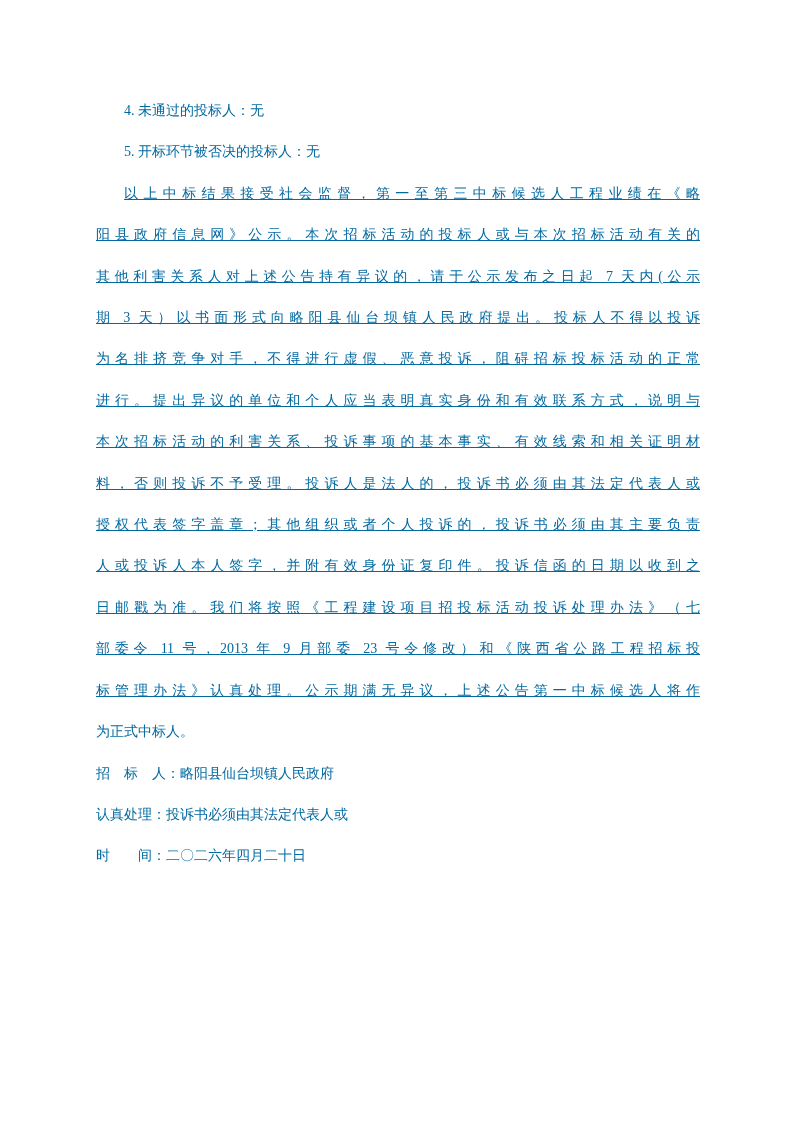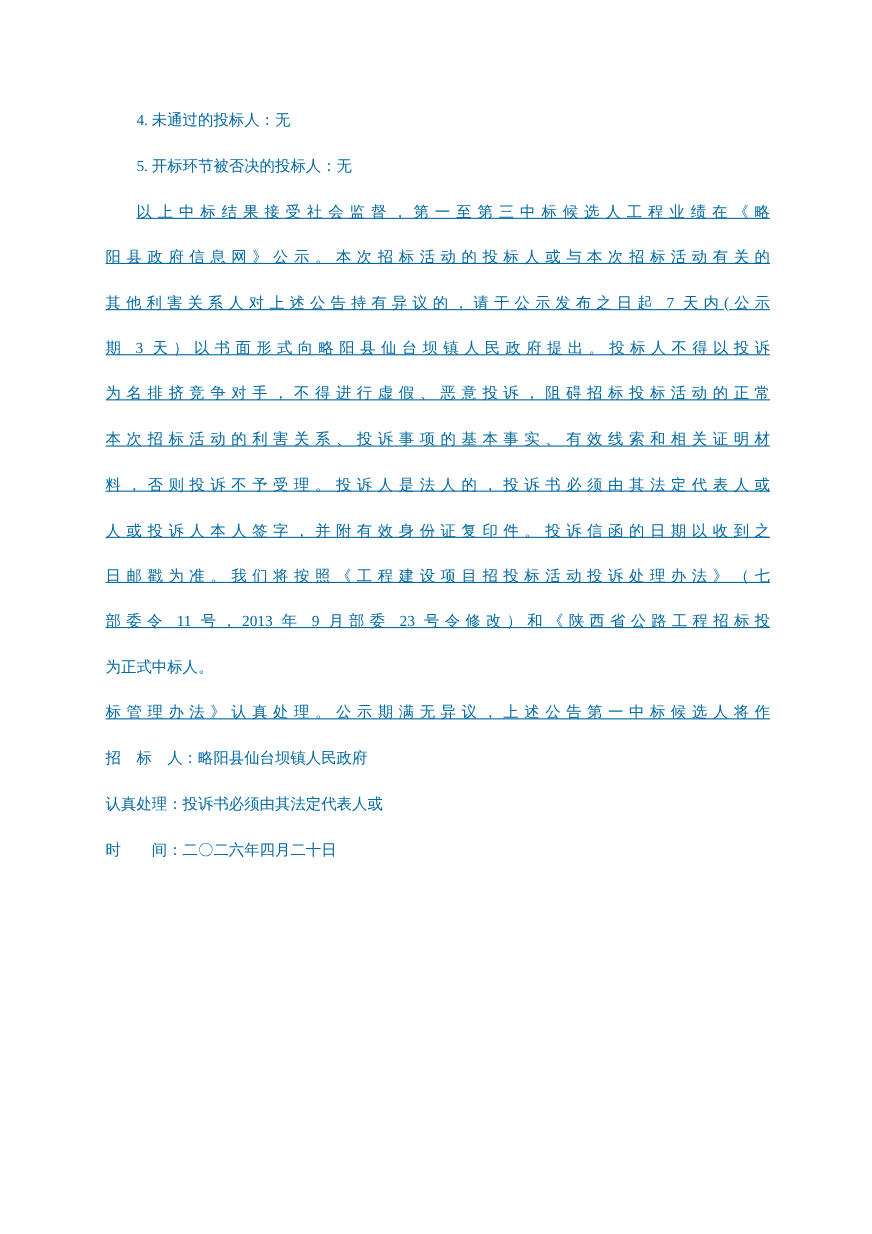--- a/index.html
+++ b/index.html
@@ -55,27 +55,29 @@
   <div class="doc">
 
     <p class="list-line">4. 未通过的投标人：无</p>
     <p class="list-line">5. 开标环节被否决的投标人：无</p>
 
     <p class="para-line just indent">以上中标结果接受社会监督，第一至第三中标候选人工程业绩在《略</p>
     <p class="para-line just">阳县政府信息网》公示。本次招标活动的投标人或与本次招标活动有关的</p>
     <p class="para-line just">其他利害关系人对上述公告持有异议的，请于公示发布之日起 7 天内(公示</p>
     <p class="para-line just">期 3 天）以书面形式向略阳县仙台坝镇人民政府提出。投标人不得以投诉</p>
     <p class="para-line just">为名排挤竞争对手，不得进行虚假、恶意投诉，阻碍招标投标活动的正常</p>
+    <p class="para-line just">进行。提出异议的单位和个人应当表明真实身份和有效联系方式，说明与</p>
     <p class="para-line just">本次招标活动的利害关系、投诉事项的基本事实、有效线索和相关证明材</p>
     <p class="para-line just">料，否则投诉不予受理。投诉人是法人的，投诉书必须由其法定代表人或</p>
+    <p class="para-line just">授权代表签字盖章；其他组织或者个人投诉的，投诉书必须由其主要负责</p>
     <p class="para-line just">人或投诉人本人签字，并附有效身份证复印件。投诉信函的日期以收到之</p>
     <p class="para-line just">日邮戳为准。我们将按照《工程建设项目招投标活动投诉处理办法》（七</p>
     <p class="para-line just">部委令 11 号，2013 年 9 月部委 23 号令修改）和《陕西省公路工程招标投</p>
+    <p class="para-line just">标管理办法》认真处理。公示期满无异议，上述公告第一中标候选人将作</p>
     <p class="para-line">为正式中标人。</p>
-    <p class="para-line just">标管理办法》认真处理。公示期满无异议，上述公告第一中标候选人将作</p>
 
     <p class="sig-line"><span>招　标　人：</span><span>略阳县仙台坝镇人民政府</span></p>
 
     <p class="sig-line"><span>认真处理：</span><span>投诉书必须由其法定代表人或</span></p>
 
     <p class="sig-line"><span>时　　间：</span><span>二〇二六年四月二十日</span></p>
 
   </div>
 </div>
 

